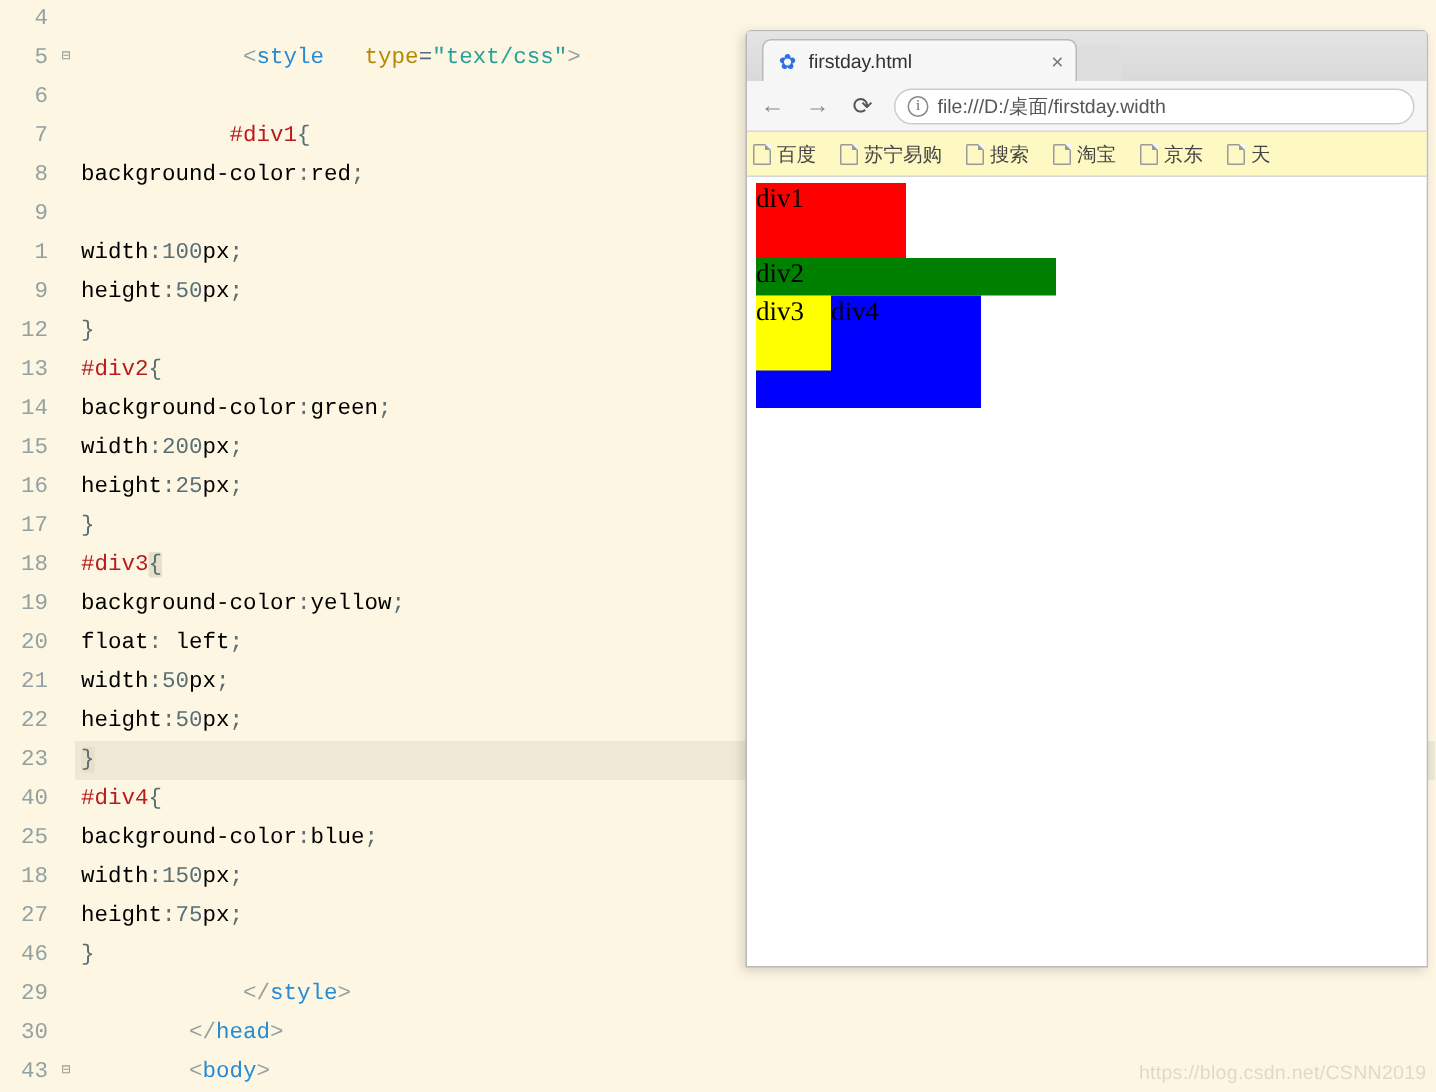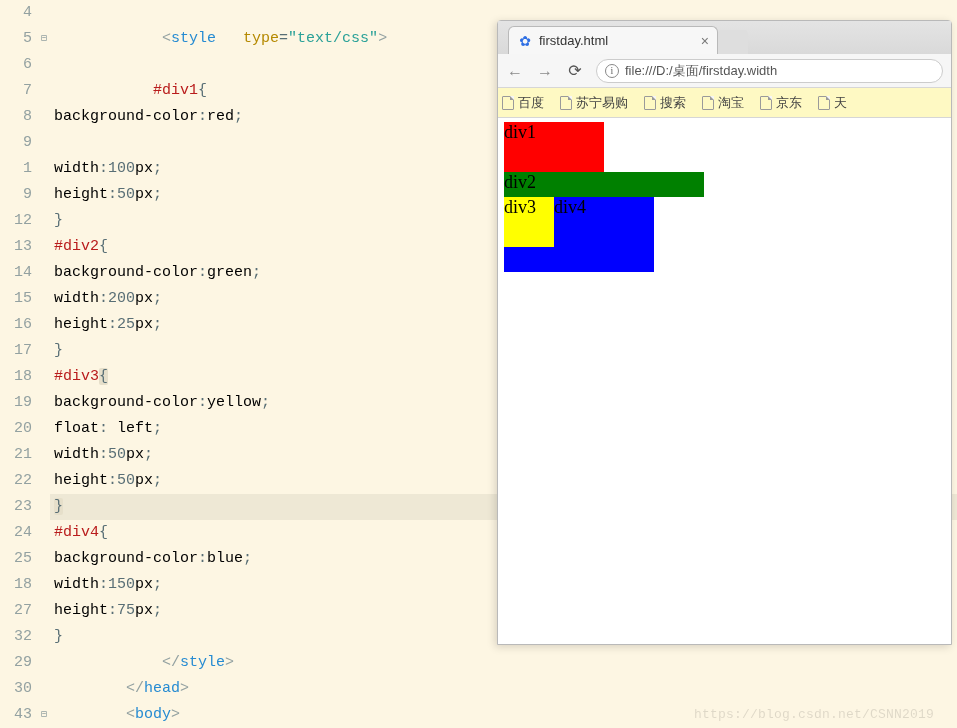--- a/index.html
+++ b/index.html
@@ -168,22 +168,22 @@
     color: #000;
     padding: 4px 6px;
   }
   #bx1 { background:red;    width:100px; height:50px; }
   #bx2 { background:green;  width:200px; height:25px; }
   #bx3 { background:yellow; width:50px;  height:50px; float:left; }
   #bx4 { background:blue;   width:150px; height:75px; }
 
   .watermark {
     position: absolute;
-    right: 23px; bottom: 6px;
-    font-family: Liberation Mono, monospace;
+    right: 6px; bottom: 6px;
+    font-family: Liberation Sans, sans-serif;
     font-size: 13px;
     color: rgba(0,0,0,0.12);
     letter-spacing: 0.2px;
     pointer-events: none;
   }
 </style>
 </head>
 <body>
 
 <div class="editor">
@@ -201,25 +201,25 @@
       <div class="line">14</div>
       <div class="line">15</div>
       <div class="line">16</div>
       <div class="line">17</div>
       <div class="line">18</div>
       <div class="line">19</div>
       <div class="line">20</div>
       <div class="line">21</div>
       <div class="line">22</div>
       <div class="line">23</div>
-      <div class="line">24</div>
+      <div class="line">40</div>
       <div class="line">25</div>
       <div class="line">18</div>
       <div class="line">27</div>
-      <div class="line">32</div>
+      <div class="line">46</div>
       <div class="line">29</div>
       <div class="line">30</div>
       <div class="line">43</div>
     </div>
   <div class="foldcol" id="foldcol">
       <span class="m"></span>
       <span class="m">⊟</span>
       <span class="m"></span>
       <span class="m"></span>
       <span class="m"></span>

